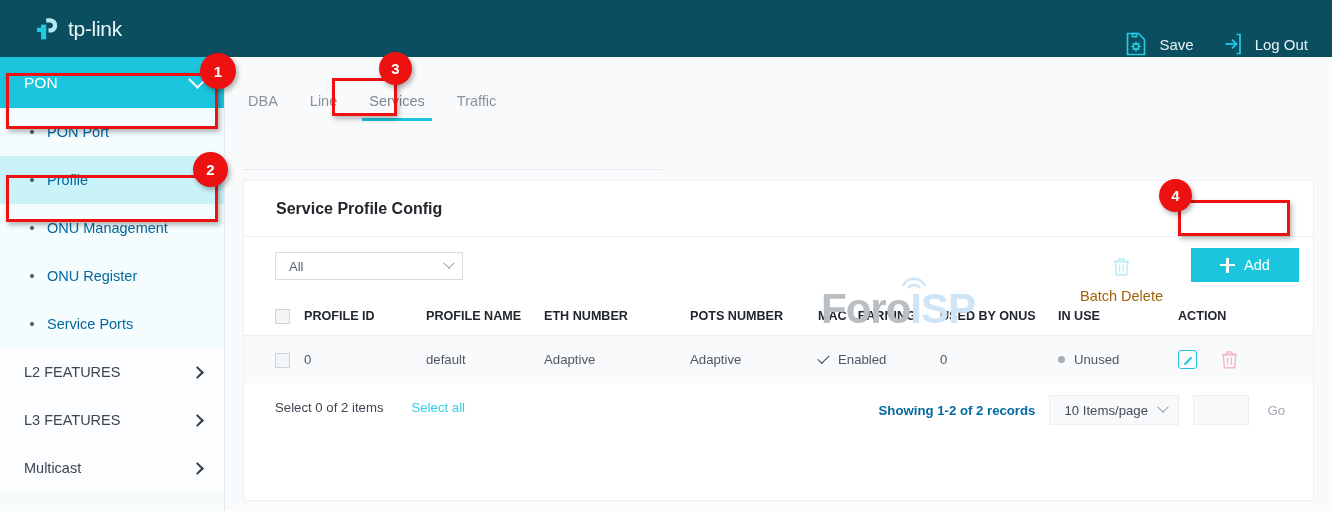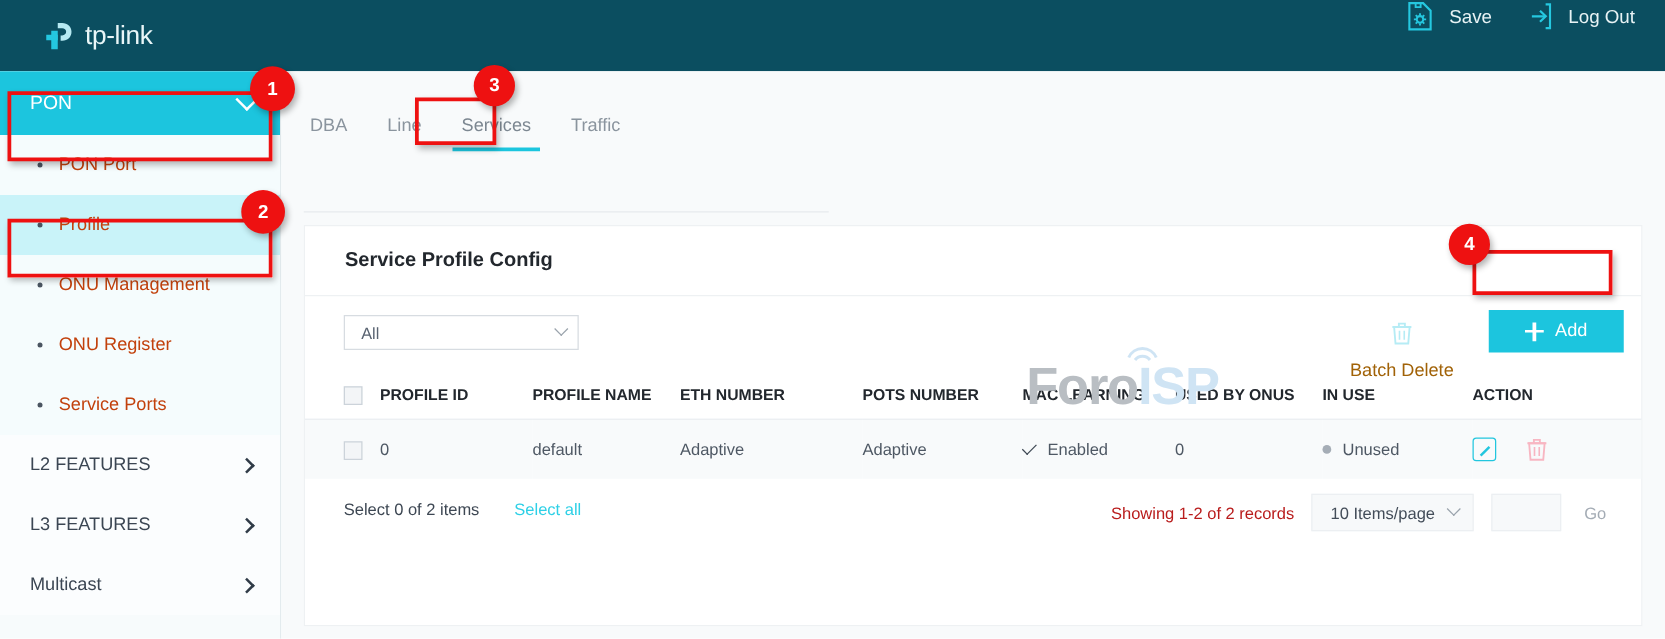--- a/index.html
+++ b/index.html
@@ -14,40 +14,40 @@
   .app { position: relative; width: 1332px; height: 511px; background:#fff; }
 
   
   .topbar {
     position: absolute; left:0; top:0; width:1332px; height:57px;
     background:#0b4e60; display:flex; align-items:center;
   }
   .logo-wrap { display:flex; align-items:center; margin-left:33px; }
   .logo-mark { width:28px; height:28px; position:relative; margin-right:7px; }
   .logo-text { color:#e9f6f8; font-size:21px; letter-spacing:-0.3px; font-weight:400; }
-  .topbar-right { position:absolute; right:24px; top:0; height:57px; display:flex; align-items:flex-start; gap:26px; }
+  .topbar-right { position:absolute; right:24px; top:0; height:57px; display:flex; align-items:flex-end; gap:26px; }
   .top-action { display:flex; align-items:center; gap:11px; cursor:pointer; }
   .top-action .lbl { color:#e8f3f5; font-size:15px; }
   .icon-box { width:24px; height:26px; position:relative; }
 
   
   .sidebar {
     position:absolute; left:0; top:57px; width:225px; height:454px;
     background:#f7fbfc; border-right:1px solid #e3ebee;
   }
   .nav-top {
     height:51px; background:#1cc5de; display:flex; align-items:center;
     justify-content:space-between; padding:0 20px 0 24px; cursor:pointer;
   }
   .nav-top .t { color:#ffffff; font-size:15.5px; }
   .chev-d { width:13px; height:13px; border-right:2.6px solid #fff; border-bottom:2.6px solid #fff; transform:rotate(45deg) translate(-2px,-2px); }
   .subnav { background:#f5fcfd; }
   .sub-item {
     height:48px; display:flex; align-items:center; padding-left:30px;
-    color:#c2410c; font-size:14.5px; cursor:pointer;
+    color:#0369a1; font-size:14.5px; cursor:pointer;
   }
   .sub-item.sel { background:#c9f3f9; }
   .dot { width:4px; height:4px; border-radius:50%; background:#4a5561; margin-right:13px; flex:none; }
   .grp-item {
     height:48px; display:flex; align-items:center; justify-content:space-between;
     padding:0 22px 0 24px; color:#3b4653; font-size:14.5px; cursor:pointer; background:#fbfdfe;
   }
   .chev-r { width:9px; height:9px; border-right:2.4px solid #2f3b47; border-bottom:2.4px solid #2f3b47; transform:rotate(-45deg); }
 
   
@@ -131,21 +131,21 @@
     content:""; position:absolute; left:3.5px; top:8.5px; width:10px; height:1.9px;
     background:#22c6de; transform:rotate(-45deg);
   }
   .ic-trash { width:17px; height:19px; position:relative; cursor:pointer; }
 
   .tfoot { position:relative; height:52px; }
   .foot-left { position:absolute; left:31px; top:17px; display:flex; align-items:center; gap:28px; }
   .foot-left .t1 { font-size:13.2px; color:#3d4753; }
   .foot-left .t2 { font-size:13.2px; color:#2ed0e6; cursor:pointer; }
   .foot-right { position:absolute; right:24px; top:12px; display:flex; align-items:center; gap:14px; }
-  .showing { font-size:13.2px; color:#b91c1c; }
+  .showing { font-size:13.2px; color:#0369a1;font-weight:bold; }
   .pp-sel {
     width:130px; height:30px; background:#f7f9fa; border:1px solid #eceff2;
     display:flex; align-items:center; justify-content:space-between; padding:0 11px 0 14px;
     font-size:13.2px; color:#434d59; cursor:pointer;
   }
   .jump-in { width:56px; height:30px; background:#f7f9fa; border:1px solid #eceff2; }
   .go-btn { font-size:13.2px; color:#a3abb4; cursor:pointer; padding:0 4px; }
 
   
   .hl { position:absolute; border:3px solid #ee1111; box-shadow:2px 3px 5px rgba(0,0,0,0.28); pointer-events:none; }

